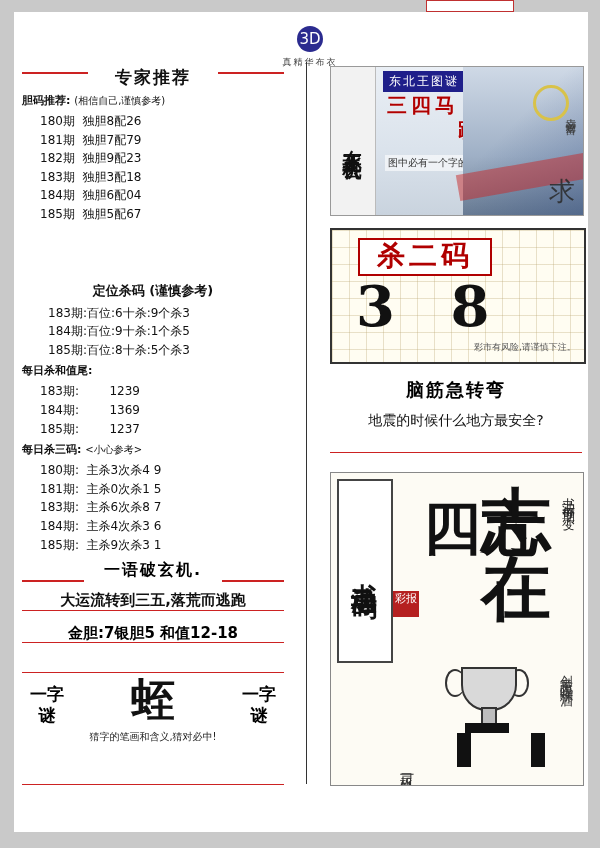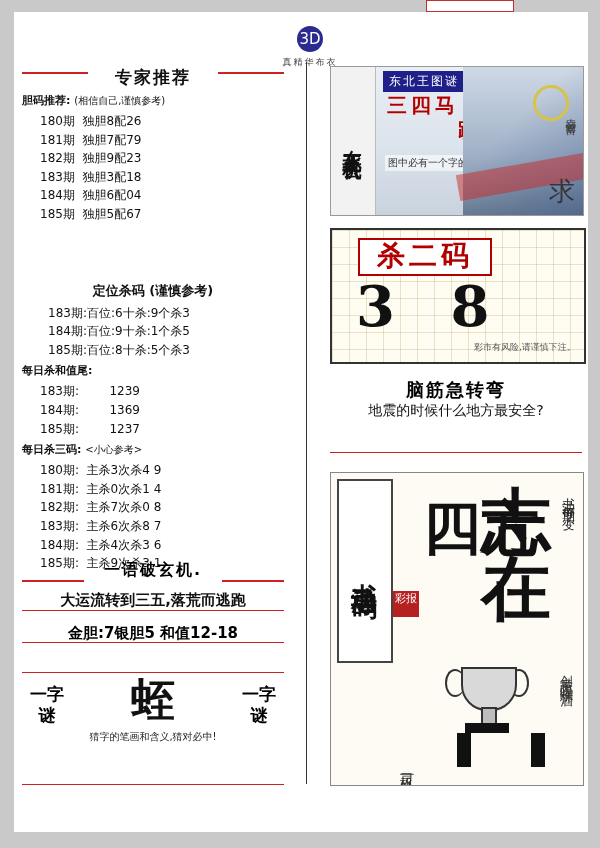--- a/index.html
+++ b/index.html
@@ -358,21 +358,21 @@
 
   .brain-title {
     margin-top: 14px;
     text-align: center;
     font-size: 18px;
     font-weight: bold;
     letter-spacing: 2px;
     font-family: "DejaVu Sans", sans-serif;
   }
   .brain-q {
-    margin-top: 0;
+    margin-top: 10px;
     text-align: center;
     font-size: 14px;
     color: #111;
     font-family: "DejaVu Sans", sans-serif;
   }
 
   
   .calli {
     position: absolute;
     left: 330px; top: 472px;
@@ -571,22 +571,21 @@
       <div class="row">184期:        1369</div>
       <div class="row">185期:        1237</div>
     </div>
 
     <div class="sub-head">
       <span>每日杀三码:</span>
       <span class="light">&lt;小心参考&gt;</span>
     </div>
     <div class="rows indent1">
       <div class="row">180期:  主杀3次杀4 9</div>
-      <div class="row">181期:  主杀0次杀1 4</div>
-      <div class="row">182期:  主杀7次杀0 8</div>
+      <div class="row">181期:  主杀0次杀1 5</div>
       <div class="row">183期:  主杀6次杀8 7</div>
       <div class="row">184期:  主杀4次杀3 6</div>
       <div class="row">185期:  主杀9次杀3 1</div>
     </div>
   </div>
 
   <div class="yupo-wrap">
     <div class="yupo-title">一语破玄机.</div>
     <div class="yupo-line">大运流转到三五,落荒而逃跑</div>
     <div class="gold-line">金胆:7银胆5 和值12-18</div>

